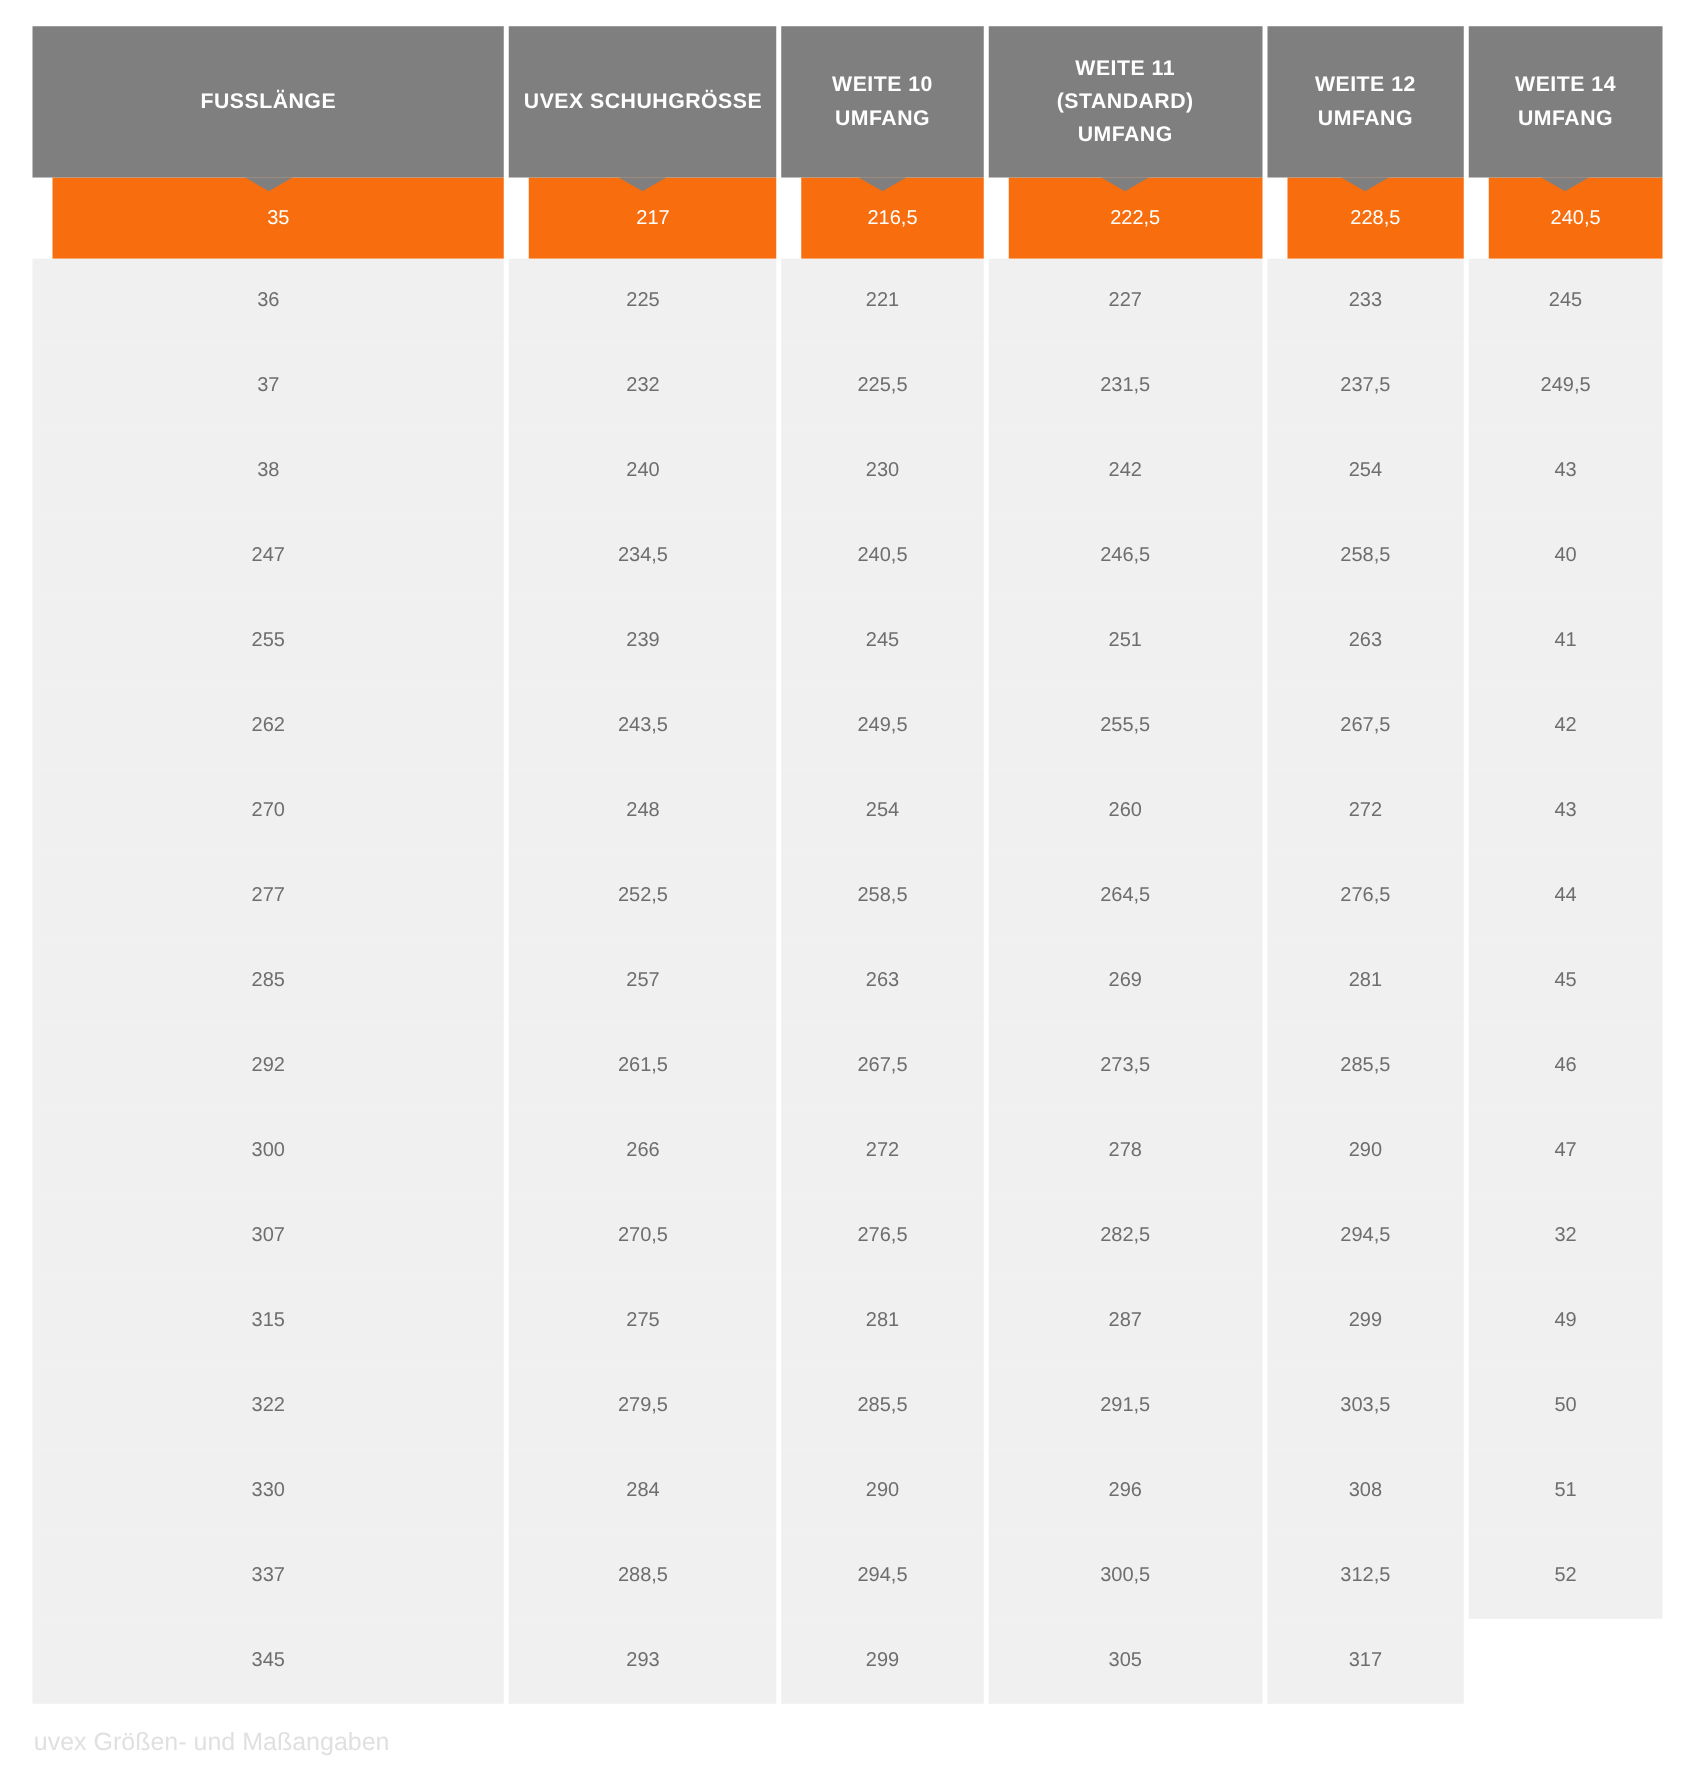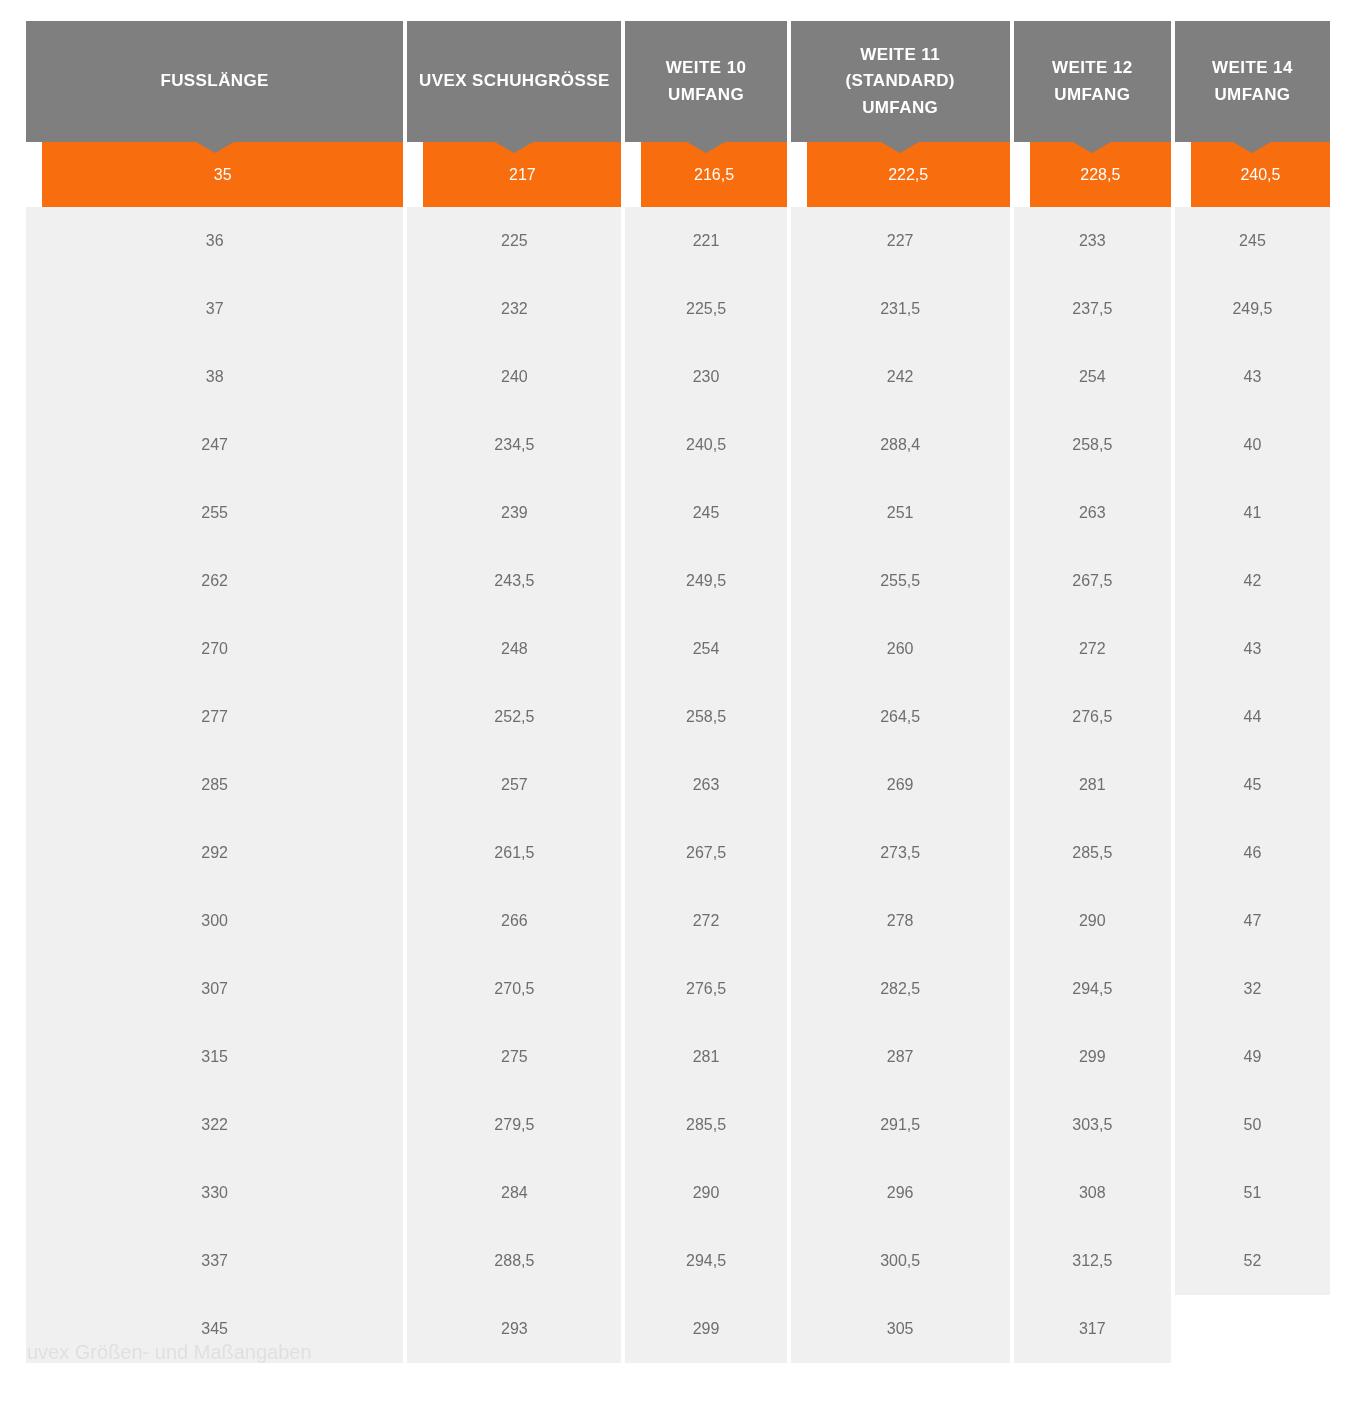--- a/index.html
+++ b/index.html
@@ -66,21 +66,21 @@
     margin-left:16px;
   }
   .cell.body{
     background:var(--row-bg);
     color:var(--cell-text);
     font-size:16px;
   }
   .caption{
     position:absolute;
     left:27px;
-    top:1341px;
+    top:1383px;
     font-size:20px;
     color:var(--caption-text);
   }
 </style>
 </head>
 <body>
 
 <div class="page">
 
   <div class="size-table" style="grid-template-columns: 377fr 214fr 161fr 219fr 157fr 155fr;">
@@ -134,21 +134,21 @@
       <div class="cell body">249,5</div>
       <div class="cell body">38</div>
       <div class="cell body">240</div>
       <div class="cell body">230</div>
       <div class="cell body">242</div>
       <div class="cell body">254</div>
       <div class="cell body">43</div>
       <div class="cell body">247</div>
       <div class="cell body">234,5</div>
       <div class="cell body">240,5</div>
-      <div class="cell body">288,4</div>
+      <div class="cell body">246,5</div>
       <div class="cell body">258,5</div>
       <div class="cell body">40</div>
       <div class="cell body">255</div>
       <div class="cell body">239</div>
       <div class="cell body">245</div>
       <div class="cell body">251</div>
       <div class="cell body">263</div>
       <div class="cell body">41</div>
       <div class="cell body">262</div>
       <div class="cell body">243,5</div>

